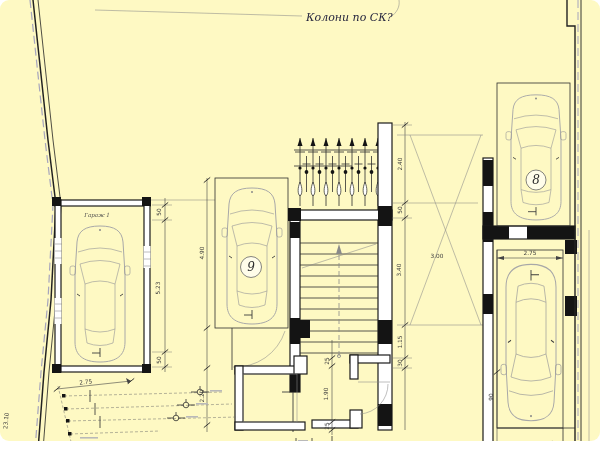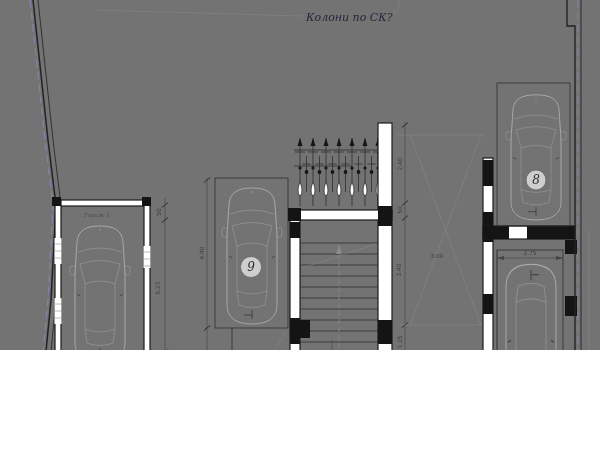--- a/index.html
+++ b/index.html
@@ -1,17 +1,17 @@
 <!DOCTYPE html>
 <html><head>
 <meta charset="utf-8">
 <style>
   html,body{margin:0;padding:0;background:#ffffff;}
-  .canvas{position:relative;width:600px;height:350px;background:#737373;overflow:hidden;
-          font-family:"DejaVu Sans",sans-serif;}
+  .canvas{position:relative;width:600px;height:441px;background:#fef9c3;overflow:hidden;
+          font-family:"DejaVu Sans",sans-serif;border-radius:9px;}
   svg{position:absolute;inset:0;}
   
   .wl   {fill:#ffffff;stroke:#1c1c1c;stroke-width:1.2;}
   .blk  {fill:#141414;stroke:none;}
   .thin {stroke:#2f2f2f;stroke-width:.8;fill:none;}
   .hair {stroke:#8a8a8a;stroke-width:.55;fill:none;}
   .ext  {stroke:#777;stroke-width:.45;fill:none;}
   .dimln{stroke:#444;stroke-width:.6;fill:none;}
   .bnd  {stroke:#222;fill:none;}
   .blue {stroke:#8888bb;fill:none;stroke-dasharray:8 4;opacity:.75;}

